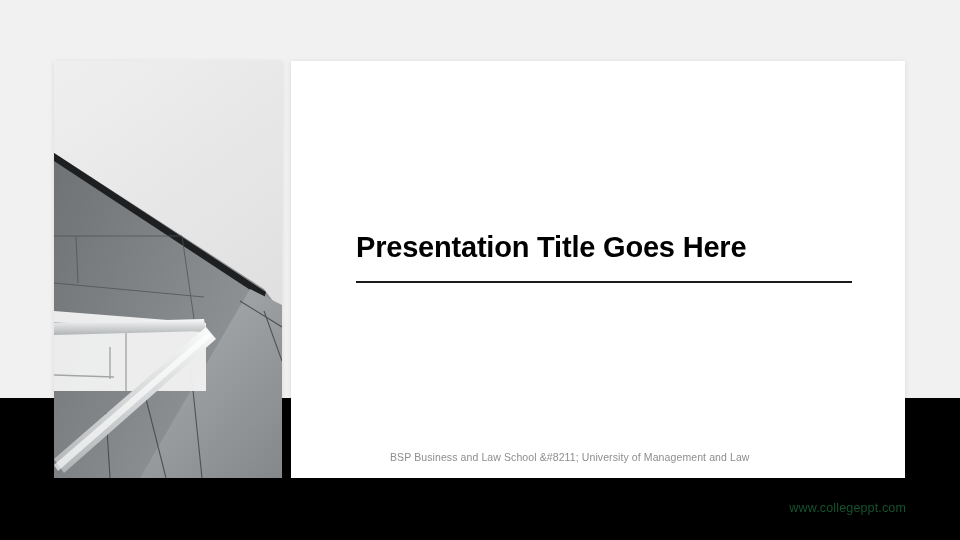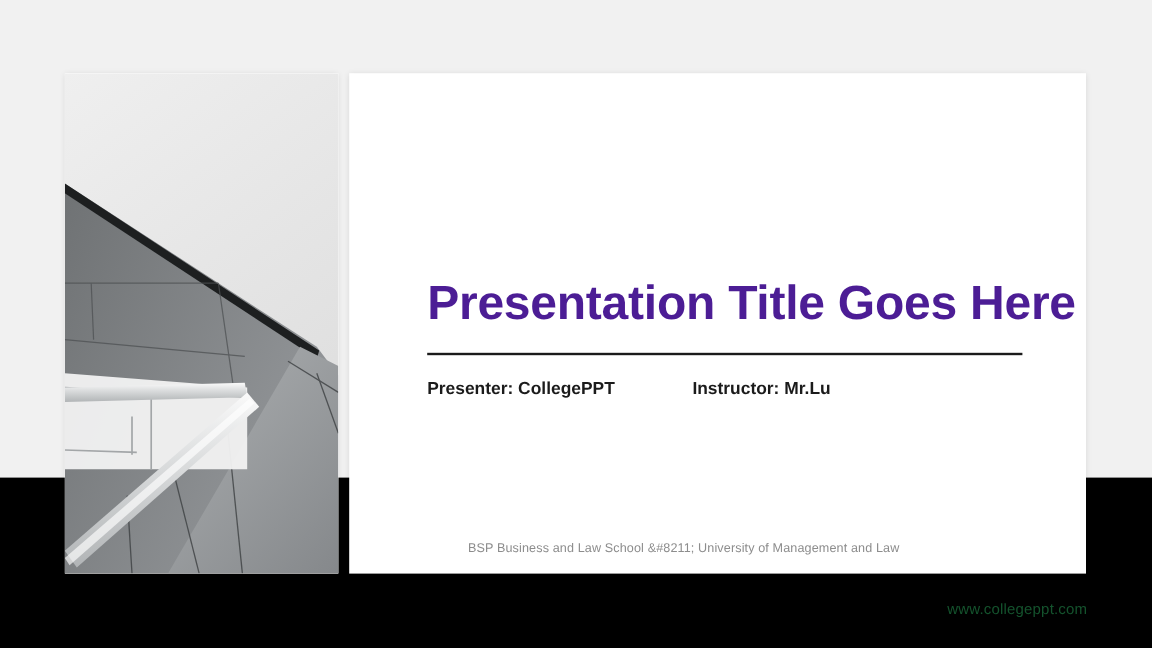--- a/index.html
+++ b/index.html
@@ -32,21 +32,21 @@
     position:absolute; left:54px; top:61px; width:228px; height:417px;
     background:#ffffff; padding:0;
     box-shadow:0 1px 5px rgba(0,0,0,.10);
     overflow:hidden;
   }
   #photo-frame svg { display:block; width:228px; height:417px; }
 
   
   #title-block { position:absolute; left:65px; top:170px; width:497px; }
   #slide-title {
-    font-size:40px; font-weight:bold; color:#4c1d95;
+    font-size:29px; font-weight:bold; color:#000000;
     letter-spacing:-.2px; line-height:1.12; white-space:nowrap;
   }
   #title-rule {
     margin-top:18px; height:2px; background:#1b1b1b; width:496px;
   }
   #meta-row {
     margin-top:20px; display:flex; align-items:baseline;
     font-size:14.5px; font-weight:bold; color:#1b1b1b;
   }
   #presenter-group { width:221px; flex:0 0 221px; }
@@ -66,30 +66,20 @@
 <body>
 
 <div id="black-band"></div>
 <div id="site-url">www.collegeppt.com</div>
 
 <div id="slide-card">
 
   <div id="title-block">
     <div id="slide-title">Presentation Title Goes Here</div>
     <div id="title-rule"></div>
-    <div id="meta-row">
-      <div id="presenter-group">
-        <span class="meta-label">Presenter:</span>
-        <span class="meta-value">CollegePPT</span>
-      </div>
-      <div id="instructor-group">
-        <span class="meta-label">Instructor:</span>
-        <span class="meta-value">Mr.Lu</span>
-      </div>
-    </div>
   </div>
 
   <div id="slide-footer">BSP Business and Law School &amp;#8211; University of Management and Law</div>
 
 </div>
 
 <div id="photo-frame">
   <svg viewBox="0 0 228 417" xmlns="http://www.w3.org/2000/svg" preserveAspectRatio="none">
     <defs>
       <linearGradient id="skyG" x1="0" y1="0" x2="0.4" y2="1">

